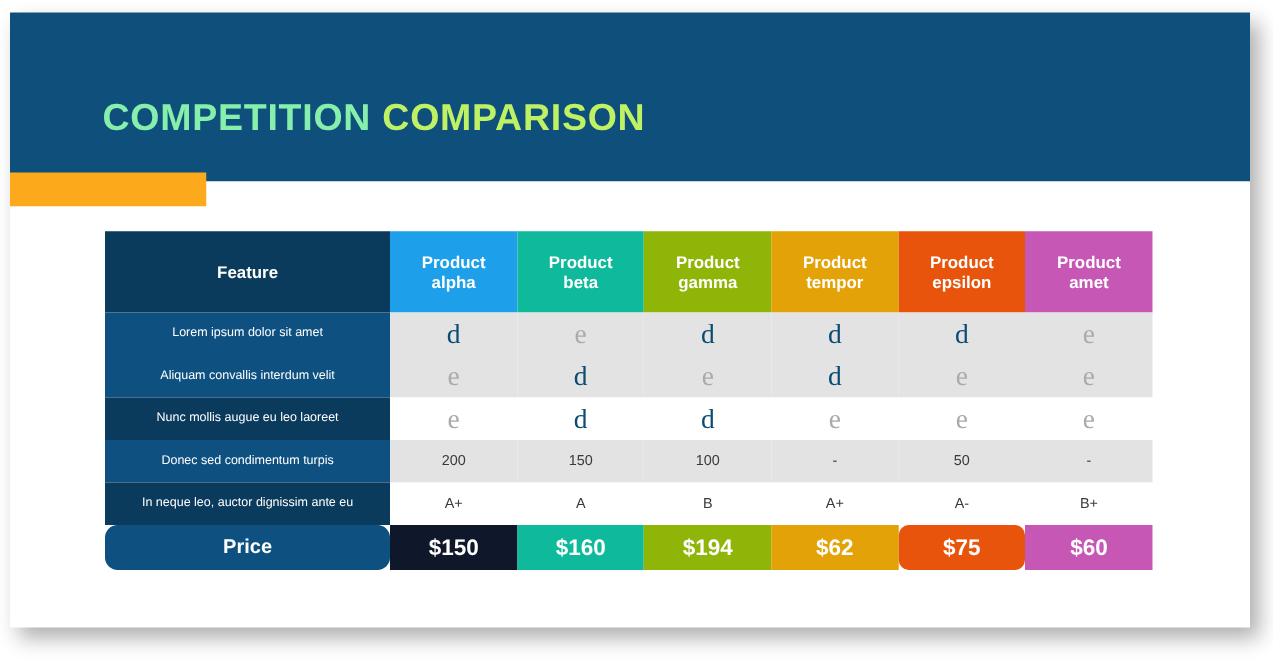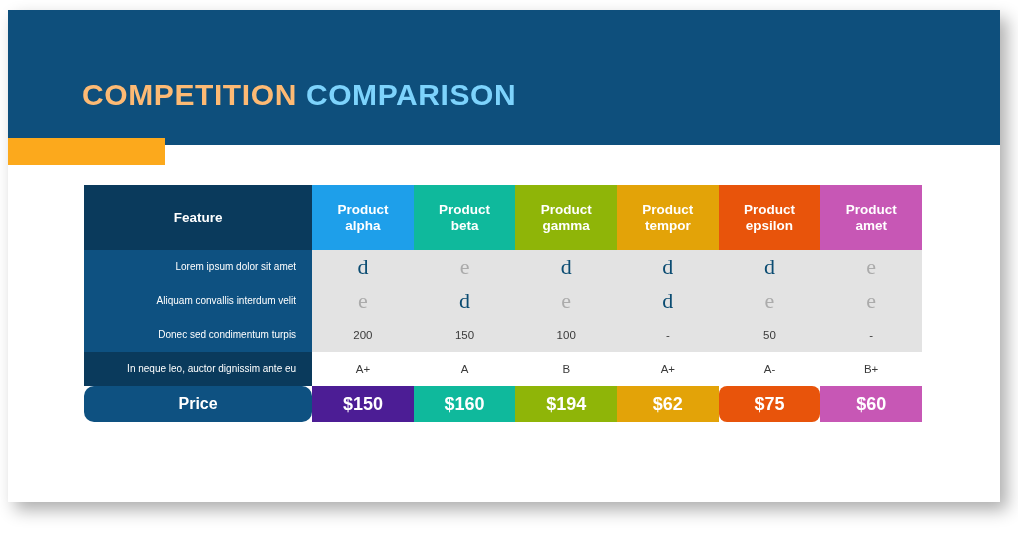--- a/index.html
+++ b/index.html
@@ -38,22 +38,22 @@
   .title {
     position: absolute;
     left: 74px;
     top: 70px;
     font-size: 30px;
     font-weight: bold;
     letter-spacing: 0.6px;
     line-height: 1;
     white-space: nowrap;
   }
-  .title .t-white { color: #fdba74; }
-  .title .t-orange { color: #7dd3fc; }
+  .title .t-white { color: #86efac; }
+  .title .t-orange { color: #bef264; }
 
   .accent-bar {
     position: absolute;
     left: 0px;
     top: 128px;
     width: 157px;
     height: 27px;
     background: #FCA91C;
   }
 
@@ -86,21 +86,21 @@
   th.feat-head {
     background: #0A3A5C;
     font-size: 14.5px;
     font-weight: bold;
   }
 
   
   td.feat-cell {
     height: 34px;
     padding: 0 16px;
-    text-align: right;
+    text-align: center;
     vertical-align: middle;
     color: #ffffff;
     font-size: 10px;
     line-height: 1.15;
   }
   tr.r-odd td.feat-cell  { background: #0E5181; }
   tr.r-even td.feat-cell { background: #0A3A5C; }
 
   
   td.data-cell {
@@ -201,20 +201,29 @@
             <td class="data-cell"><span class="mark yes">d</span></td>
             <td class="data-cell"><span class="mark yes">d</span></td>
             <td class="data-cell"><span class="mark no">e</span></td>
           </tr>
           <tr class="r-odd">
             <td class="feat-cell">Aliquam convallis interdum velit</td>
             <td class="data-cell"><span class="mark no">e</span></td>
             <td class="data-cell"><span class="mark yes">d</span></td>
             <td class="data-cell"><span class="mark no">e</span></td>
             <td class="data-cell"><span class="mark yes">d</span></td>
+            <td class="data-cell"><span class="mark no">e</span></td>
+            <td class="data-cell"><span class="mark no">e</span></td>
+          </tr>
+          <tr class="r-even">
+            <td class="feat-cell">Nunc mollis augue eu leo laoreet</td>
+            <td class="data-cell"><span class="mark no">e</span></td>
+            <td class="data-cell"><span class="mark yes">d</span></td>
+            <td class="data-cell"><span class="mark yes">d</span></td>
+            <td class="data-cell"><span class="mark no">e</span></td>
             <td class="data-cell"><span class="mark no">e</span></td>
             <td class="data-cell"><span class="mark no">e</span></td>
           </tr>
           <tr class="r-odd">
             <td class="feat-cell">Donec sed condimentum turpis</td>
             <td class="data-cell">200</td>
             <td class="data-cell">150</td>
             <td class="data-cell">100</td>
             <td class="data-cell">-</td>
             <td class="data-cell">50</td>
@@ -226,21 +235,21 @@
             <td class="data-cell">A</td>
             <td class="data-cell">B</td>
             <td class="data-cell">A+</td>
             <td class="data-cell">A-</td>
             <td class="data-cell">B+</td>
           </tr>
         </tbody>
       <tfoot>
         <tr class="price-row">
           <td class="price-label">Price</td>
-          <td class="price-cell" style="background: #4c1d95;">$150</td>
+          <td class="price-cell" style="background: #0f172a;">$150</td>
           <td class="price-cell" style="background: rgb(15, 185, 156);">$160</td>
           <td class="price-cell" style="background: rgb(143, 181, 8);">$194</td>
           <td class="price-cell" style="background: rgb(227, 163, 8);">$62</td>
           <td class="price-cell" style="background: rgb(232, 84, 11); border-radius: 8px;">$75</td>
           <td class="price-cell" style="background: rgb(199, 87, 181);">$60</td>
         </tr>
       </tfoot>
     </table>
   </div>
 

